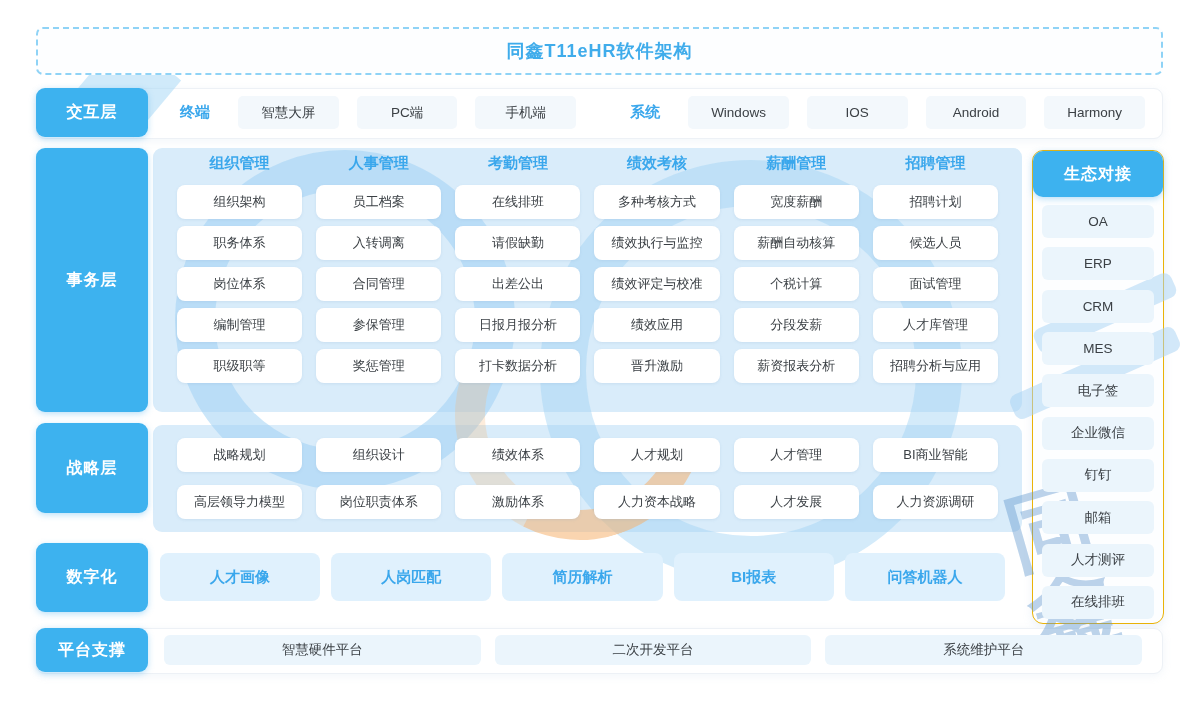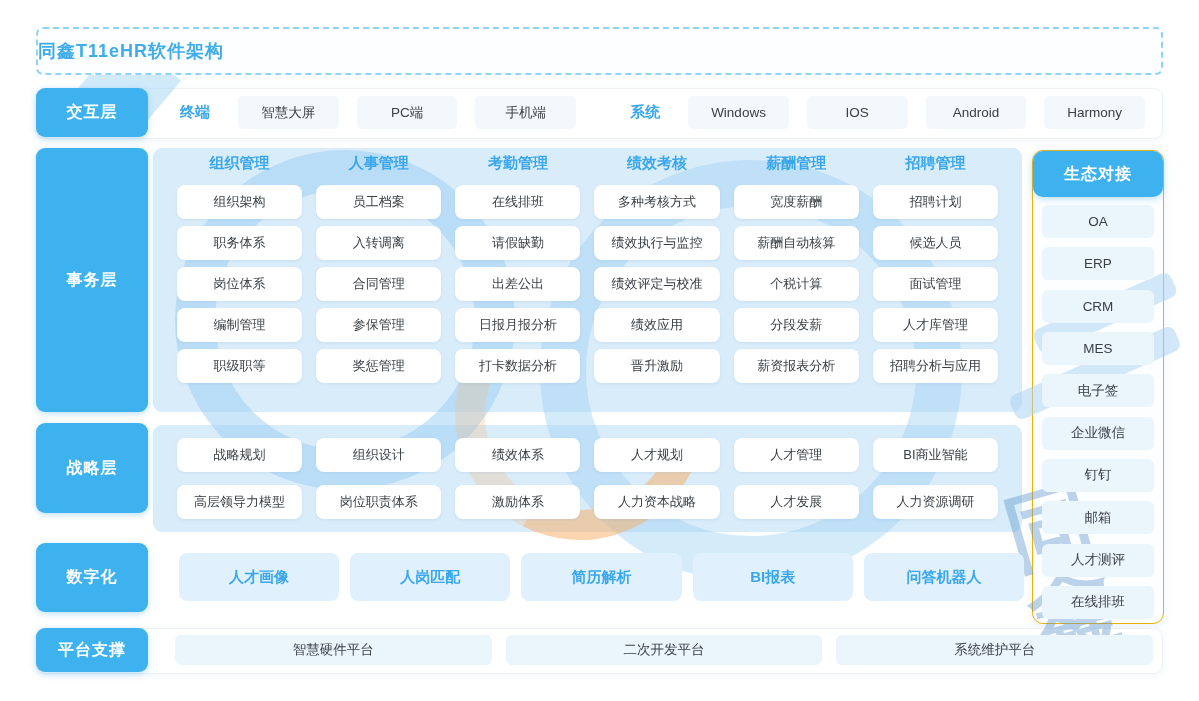--- a/index.html
+++ b/index.html
@@ -41,21 +41,21 @@
   .chip.sky{background:#e0f1fd;box-shadow:none;color:#3aa7ec;font-weight:bold;font-size:15px;}
   .chip.pale{background:#ebf5fc;box-shadow:none;font-size:13.5px;}
   .col-header,.grp-label{
     position:relative;z-index:2;color:#3aa7ec;font-weight:bold;font-size:15px;
     display:flex;align-items:center;justify-content:center;white-space:nowrap;
   }
   
   .title-card{
     position:absolute;left:36px;top:27px;width:1123px;height:44px;z-index:2;
     background:#fdfeff;border:2px dashed #8fd3f6;border-radius:7px;
-    display:flex;align-items:center;
+    display:flex;align-items:center;justify-content:center;
   }
   .title-text{color:#3faceb;font-size:18px;font-weight:bold;letter-spacing:1px;}
   
   .interaction-card{left:36px;top:88px;width:1125px;height:49px;}
   .interaction-label{top:88px;height:49px;}
   .interaction-content{
     position:absolute;left:170px;top:88px;width:993px;height:49px;
     display:flex;align-items:center;gap:18px;padding:0 18px 0 0;box-sizing:border-box;
   }
   .interaction-content .grp-label{width:50px;flex:none;}
@@ -91,29 +91,29 @@
   .strategy-label{top:423px;height:90px;}
   .strategy-panel{left:153px;top:425px;width:869px;height:107px;}
   .strategy-grid{
     position:absolute;left:153px;top:425px;width:869px;height:80px;box-sizing:border-box;
     padding:13px 24px;display:grid;grid-template-columns:repeat(6,1fr);
     grid-template-rows:34px 34px;column-gap:14px;row-gap:13px;
   }
   
   .digital-label{top:543px;height:69px;}
   .digital-items{
-    position:absolute;left:164px;top:543px;width:860px;height:69px;box-sizing:border-box;
+    position:absolute;left:145px;top:543px;width:860px;height:69px;box-sizing:border-box;
     padding:10px 0 0 15px;display:flex;gap:11px;
   }
   .digital-items .chip{flex:1;height:48px;}
   
   .platform-card{left:36px;top:628px;width:1125px;height:44px;}
   .platform-label{top:628px;height:44px;}
   .platform-items{
-    position:absolute;left:175px;top:628px;width:986px;height:44px;box-sizing:border-box;
+    position:absolute;left:164px;top:628px;width:986px;height:44px;box-sizing:border-box;
     display:flex;align-items:center;gap:14px;padding-right:8px;
   }
   .platform-items .chip{flex:1;height:30px;border-radius:6px;}
 </style>
 </head>
 <body>
 
 <div class="wm wm-tri" style="left:92px;top:48px;"></div>
 <div class="wm wm-ring" style="left:175px;top:150px;width:260px;height:260px;"></div>
 <div class="wm wm-ring2" style="left:540px;top:160px;width:330px;height:330px;"></div>

